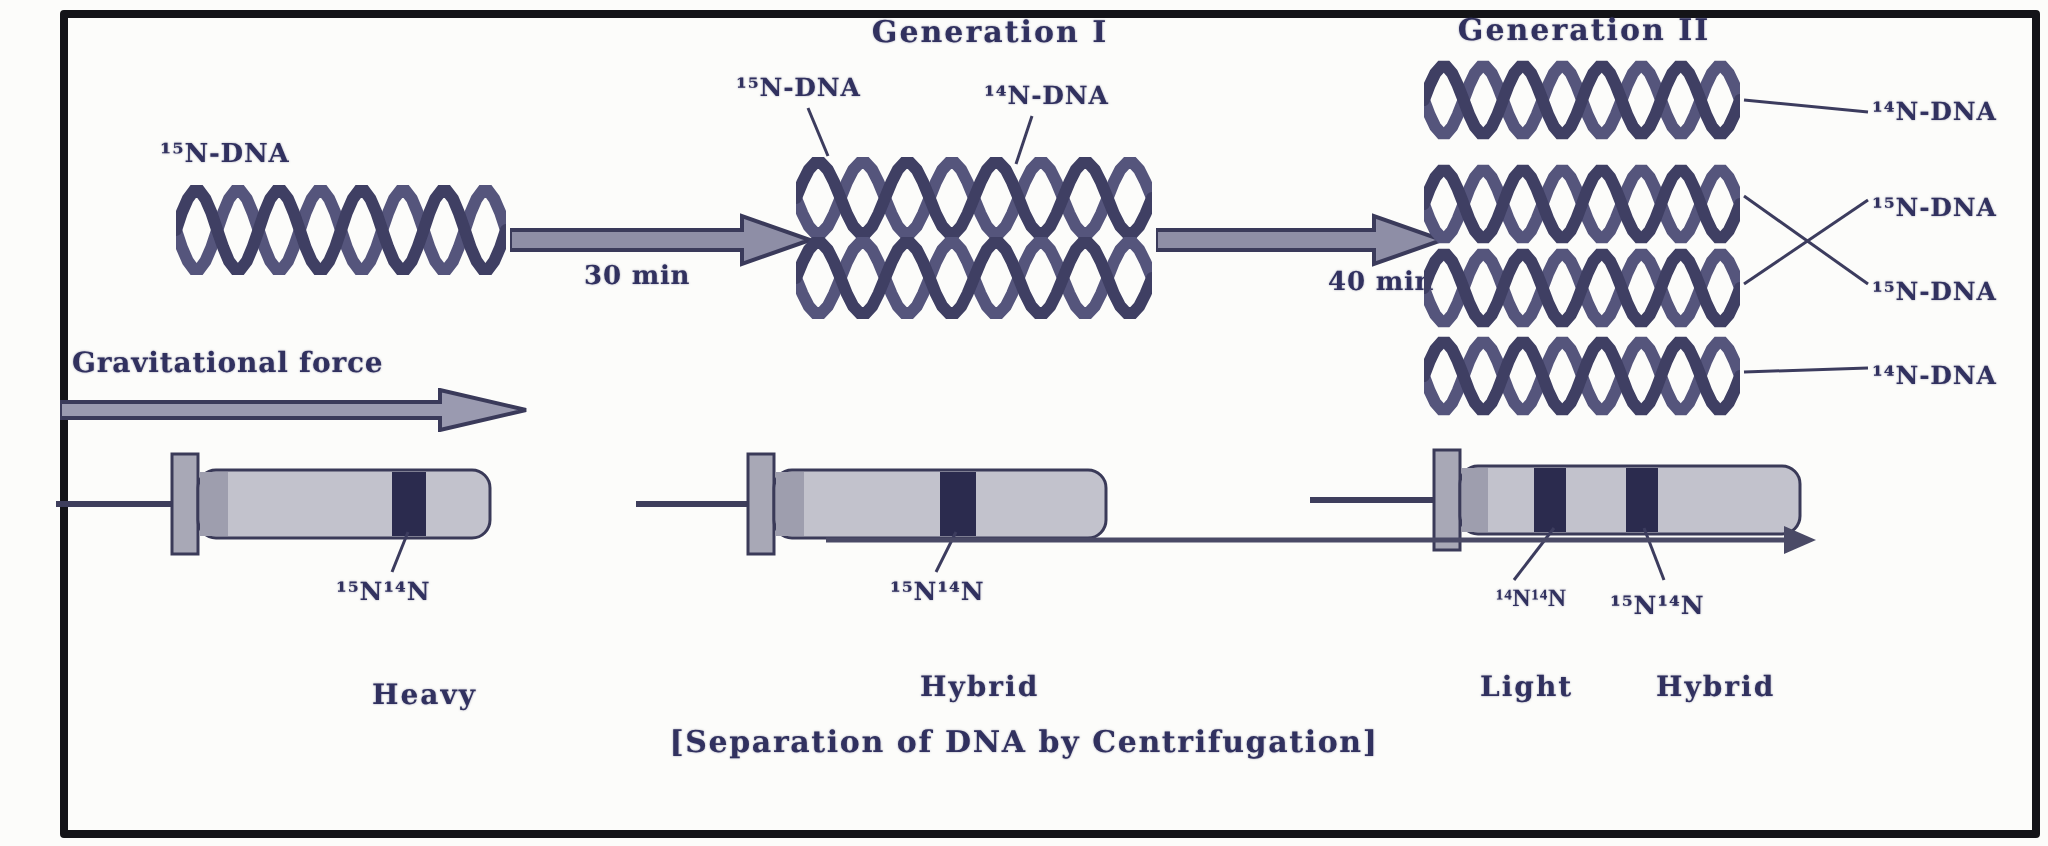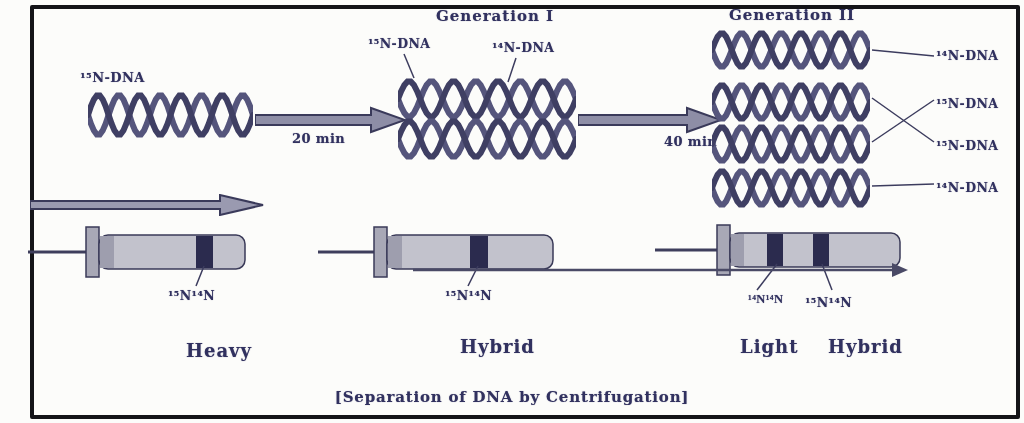--- a/index.html
+++ b/index.html
@@ -13,21 +13,21 @@
     border:4px solid #141418;border-radius:2px;pointer-events:none;
   }
   .lbl{
     position:absolute;color:#31315f;font-weight:bold;
     text-shadow:0 0 1px rgba(49,49,95,.5);
     white-space:nowrap;letter-spacing:.4px;
   }
   .title{font-size:15px;letter-spacing:1px;text-align:center;}
   .sm{font-size:12.5px;}
   .med{font-size:13px;}
-  .band-name{font-size:18px;letter-spacing:1px;}
+  .band-name{font-size:14px;letter-spacing:1px;}
   .caption{font-size:15px;width:100%;left:0;text-align:center;letter-spacing:.8px;}
   .helix{position:absolute;}
   .helix svg{display:block;filter:blur(.3px);}
   .absvg{position:absolute;}
   .overlay{position:absolute;left:0;top:0;pointer-events:none;}
 </style>
 </head>
 <body>
 
 <div class="page">
@@ -41,21 +41,21 @@
   <div class="helix" style="left:88px;top:90px;">
       <svg width="165" height="50" viewBox="0 0 165 50">
         <path d="M0.0,25.0 L2.9,33.7 L5.9,40.6 L8.8,44.5 L11.8,44.5 L14.7,40.6 L17.7,33.7 L20.6,25.0 L23.6,16.3 L26.5,9.4 L29.5,5.5 L32.4,5.5 L35.4,9.4 L38.3,16.3 L41.3,25.0 L44.2,33.7 L47.1,40.6 L50.1,44.5 L53.0,44.5 L56.0,40.6 L58.9,33.7 L61.9,25.0 L64.8,16.3 L67.8,9.4 L70.7,5.5 L73.7,5.5 L76.6,9.4 L79.6,16.3 L82.5,25.0 L85.4,33.7 L88.4,40.6 L91.3,44.5 L94.3,44.5 L97.2,40.6 L100.2,33.7 L103.1,25.0 L106.1,16.3 L109.0,9.4 L112.0,5.5 L114.9,5.5 L117.9,9.4 L120.8,16.3 L123.8,25.0 L126.7,33.7 L129.6,40.6 L132.6,44.5 L135.5,44.5 L138.5,40.6 L141.4,33.7 L144.4,25.0 L147.3,16.3 L150.3,9.4 L153.2,5.5 L156.2,5.5 L159.1,9.4 L162.1,16.3 L165.0,25.0" fill="none" stroke="#55557c" stroke-width="6" stroke-linecap="round"></path>
         <path d="M0.0,25.0 L2.9,16.3 L5.9,9.4 L8.8,5.5 L11.8,5.5 L14.7,9.4 L17.7,16.3 L20.6,25.0 L23.6,33.7 L26.5,40.6 L29.5,44.5 L32.4,44.5 L35.4,40.6 L38.3,33.7 L41.3,25.0 L44.2,16.3 L47.1,9.4 L50.1,5.5 L53.0,5.5 L56.0,9.4 L58.9,16.3 L61.9,25.0 L64.8,33.7 L67.8,40.6 L70.7,44.5 L73.7,44.5 L76.6,40.6 L79.6,33.7 L82.5,25.0 L85.4,16.3 L88.4,9.4 L91.3,5.5 L94.3,5.5 L97.2,9.4 L100.2,16.3 L103.1,25.0 L106.1,33.7 L109.0,40.6 L112.0,44.5 L114.9,44.5 L117.9,40.6 L120.8,33.7 L123.8,25.0 L126.7,16.3 L129.6,9.4 L132.6,5.5 L135.5,5.5 L138.5,9.4 L141.4,16.3 L144.4,25.0 L147.3,33.7 L150.3,40.6 L153.2,44.5 L156.2,44.5 L159.1,40.6 L162.1,33.7 L165.0,25.0" fill="none" stroke="#3f3f63" stroke-width="6" stroke-linecap="round"></path>
       </svg>
     </div>
 
   <svg class="absvg" style="left:255px;top:106px;" width="152" height="28">
     <polygon points="0,9 116,9 116,2 150,14 116,26 116,19 0,19" fill="#8e8ea6" stroke="#3a3a5a" stroke-width="2"></polygon>
   </svg>
-  <div class="lbl med" style="left:292px;top:131px;">20 min</div>
+  <div class="lbl med" style="left:292px;top:131px;">30 min</div>
 
   <div class="lbl sm" style="left:368px;top:36px;">¹⁵N-DNA</div>
   <div class="lbl sm" style="left:492px;top:40px;">¹⁴N-DNA</div>
   <div class="helix" style="left:398px;top:76px;">
       <svg width="178" height="46" viewBox="0 0 178 46">
         <path d="M0.0,23.0 L3.2,30.8 L6.4,37.1 L9.5,40.5 L12.7,40.5 L15.9,37.1 L19.1,30.8 L22.3,23.0 L25.4,15.2 L28.6,8.9 L31.8,5.5 L35.0,5.5 L38.1,8.9 L41.3,15.2 L44.5,23.0 L47.7,30.8 L50.9,37.1 L54.0,40.5 L57.2,40.5 L60.4,37.1 L63.6,30.8 L66.8,23.0 L69.9,15.2 L73.1,8.9 L76.3,5.5 L79.5,5.5 L82.6,8.9 L85.8,15.2 L89.0,23.0 L92.2,30.8 L95.4,37.1 L98.5,40.5 L101.7,40.5 L104.9,37.1 L108.1,30.8 L111.3,23.0 L114.4,15.2 L117.6,8.9 L120.8,5.5 L124.0,5.5 L127.1,8.9 L130.3,15.2 L133.5,23.0 L136.7,30.8 L139.9,37.1 L143.0,40.5 L146.2,40.5 L149.4,37.1 L152.6,30.8 L155.8,23.0 L158.9,15.2 L162.1,8.9 L165.3,5.5 L168.5,5.5 L171.6,8.9 L174.8,15.2 L178.0,23.0" fill="none" stroke="#55557c" stroke-width="6" stroke-linecap="round"></path>
         <path d="M0.0,23.0 L3.2,15.2 L6.4,8.9 L9.5,5.5 L12.7,5.5 L15.9,8.9 L19.1,15.2 L22.3,23.0 L25.4,30.8 L28.6,37.1 L31.8,40.5 L35.0,40.5 L38.1,37.1 L41.3,30.8 L44.5,23.0 L47.7,15.2 L50.9,8.9 L54.0,5.5 L57.2,5.5 L60.4,8.9 L63.6,15.2 L66.8,23.0 L69.9,30.8 L73.1,37.1 L76.3,40.5 L79.5,40.5 L82.6,37.1 L85.8,30.8 L89.0,23.0 L92.2,15.2 L95.4,8.9 L98.5,5.5 L101.7,5.5 L104.9,8.9 L108.1,15.2 L111.3,23.0 L114.4,30.8 L117.6,37.1 L120.8,40.5 L124.0,40.5 L127.1,37.1 L130.3,30.8 L133.5,23.0 L136.7,15.2 L139.9,8.9 L143.0,5.5 L146.2,5.5 L149.4,8.9 L152.6,15.2 L155.8,23.0 L158.9,30.8 L162.1,37.1 L165.3,40.5 L168.5,40.5 L171.6,37.1 L174.8,30.8 L178.0,23.0" fill="none" stroke="#3f3f63" stroke-width="6" stroke-linecap="round"></path>
       </svg>
     </div>
   <div class="helix" style="left:398px;top:116px;">
@@ -93,20 +93,21 @@
         <path d="M0.0,22.0 L2.8,29.4 L5.6,35.3 L8.5,38.6 L11.3,38.6 L14.1,35.3 L16.9,29.4 L19.8,22.0 L22.6,14.6 L25.4,8.7 L28.2,5.4 L31.0,5.4 L33.9,8.7 L36.7,14.6 L39.5,22.0 L42.3,29.4 L45.1,35.3 L48.0,38.6 L50.8,38.6 L53.6,35.3 L56.4,29.4 L59.3,22.0 L62.1,14.6 L64.9,8.7 L67.7,5.4 L70.5,5.4 L73.4,8.7 L76.2,14.6 L79.0,22.0 L81.8,29.4 L84.6,35.3 L87.5,38.6 L90.3,38.6 L93.1,35.3 L95.9,29.4 L98.8,22.0 L101.6,14.6 L104.4,8.7 L107.2,5.4 L110.0,5.4 L112.9,8.7 L115.7,14.6 L118.5,22.0 L121.3,29.4 L124.1,35.3 L127.0,38.6 L129.8,38.6 L132.6,35.3 L135.4,29.4 L138.3,22.0 L141.1,14.6 L143.9,8.7 L146.7,5.4 L149.5,5.4 L152.4,8.7 L155.2,14.6 L158.0,22.0" fill="none" stroke="#55557c" stroke-width="6" stroke-linecap="round"></path>
         <path d="M0.0,22.0 L2.8,14.6 L5.6,8.7 L8.5,5.4 L11.3,5.4 L14.1,8.7 L16.9,14.6 L19.8,22.0 L22.6,29.4 L25.4,35.3 L28.2,38.6 L31.0,38.6 L33.9,35.3 L36.7,29.4 L39.5,22.0 L42.3,14.6 L45.1,8.7 L48.0,5.4 L50.8,5.4 L53.6,8.7 L56.4,14.6 L59.3,22.0 L62.1,29.4 L64.9,35.3 L67.7,38.6 L70.5,38.6 L73.4,35.3 L76.2,29.4 L79.0,22.0 L81.8,14.6 L84.6,8.7 L87.5,5.4 L90.3,5.4 L93.1,8.7 L95.9,14.6 L98.8,22.0 L101.6,29.4 L104.4,35.3 L107.2,38.6 L110.0,38.6 L112.9,35.3 L115.7,29.4 L118.5,22.0 L121.3,14.6 L124.1,8.7 L127.0,5.4 L129.8,5.4 L132.6,8.7 L135.4,14.6 L138.3,22.0 L141.1,29.4 L143.9,35.3 L146.7,38.6 L149.5,38.6 L152.4,35.3 L155.2,29.4 L158.0,22.0" fill="none" stroke="#3f3f63" stroke-width="6" stroke-linecap="round"></path>
       </svg>
     </div>
 
   <div class="lbl sm" style="left:936px;top:48px;">¹⁴N-DNA</div>
   <div class="lbl sm" style="left:936px;top:96px;">¹⁵N-DNA</div>
   <div class="lbl sm" style="left:936px;top:138px;">¹⁵N-DNA</div>
   <div class="lbl sm" style="left:936px;top:180px;">¹⁴N-DNA</div>
 
+  <div class="lbl" style="left:36px;top:174px;font-size:14px;">Gravitational force</div>
   <svg class="absvg" style="left:30px;top:194px;" width="235" height="22">
     <polygon points="0,7 190,7 190,1 233,11 190,21 190,15 0,15" fill="#9a9ab0" stroke="#3a3a5a" stroke-width="2"></polygon>
   </svg>
 
   <svg class="absvg" style="left:28px;top:224px;" width="222" height="56">
     <line x1="0" y1="28" x2="64" y2="28" stroke="#3e3e5c" stroke-width="3"></line>
     <rect x="58" y="3" width="13" height="50" fill="#a8a8b6" stroke="#3a3a58" stroke-width="1.5"></rect>
     <rect x="71" y="11" width="146" height="34" rx="9" fill="#c2c2cc" stroke="#3a3a58" stroke-width="1.5"></rect>
     <rect x="72" y="12" width="14" height="32" fill="#9e9eae"></rect>
     <rect x="168" y="12" width="17" height="32" fill="#2b2b4e"></rect>
@@ -147,15 +148,15 @@
       <line x1="516" y1="58" x2="508" y2="82"></line>
       <line x1="204" y1="266" x2="196" y2="286"></line>
       <line x1="478" y1="266" x2="468" y2="286"></line>
       <line x1="777" y1="264" x2="757" y2="290"></line>
       <line x1="822" y1="264" x2="832" y2="290"></line>
     </g>
     <line x1="413" y1="270" x2="892" y2="270" stroke="#4a4a66" stroke-width="2.5"></line>
     <polygon points="892,263 908,270 892,277" fill="#4a4a66"></polygon>
   </svg>
 
-  <div class="lbl caption" style="top:388px;">[Separation of DNA by Centrifugation]</div>
+  <div class="lbl caption" style="top:362px;">[Separation of DNA by Centrifugation]</div>
 
 </div>
 
 </body></html>

